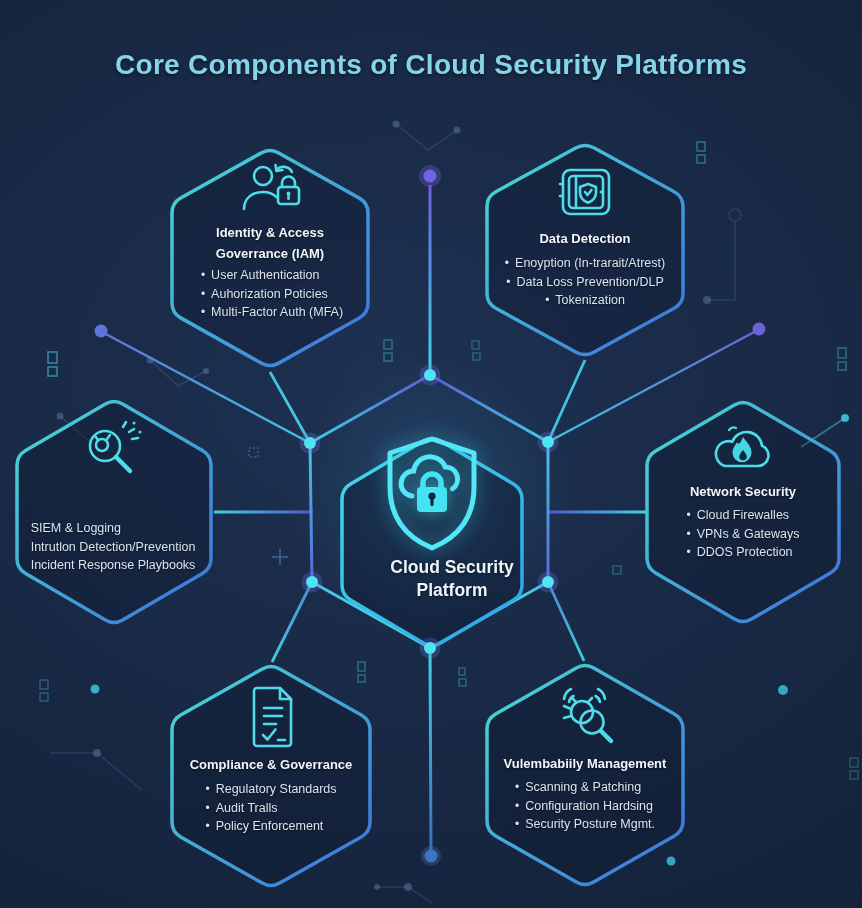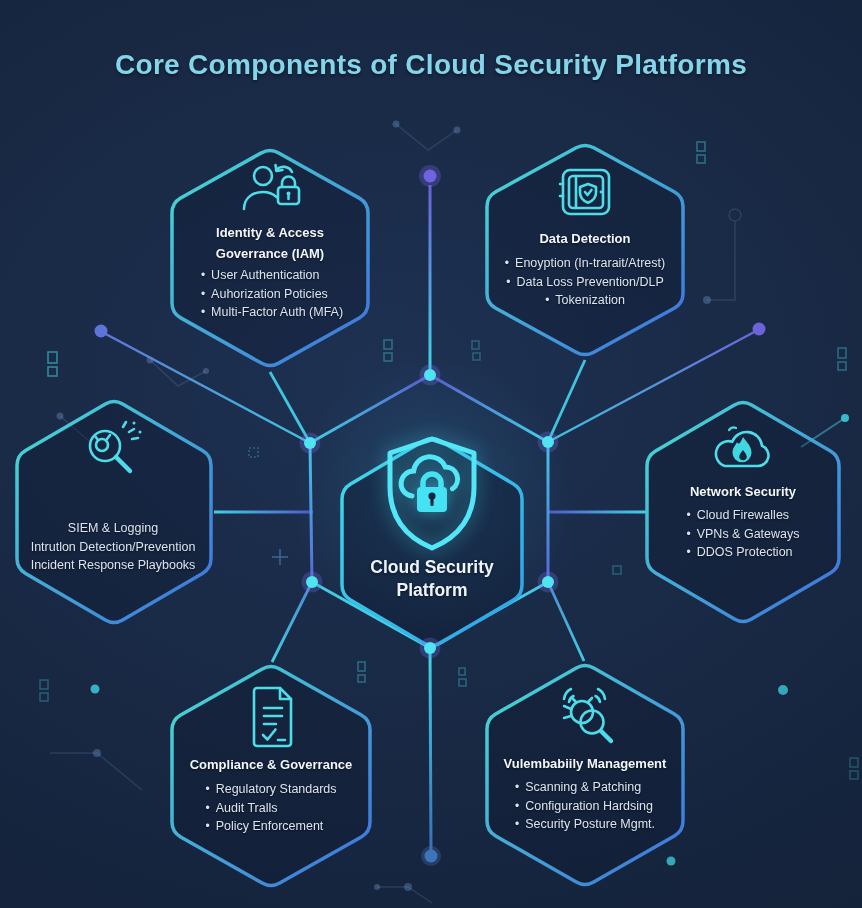--- a/index.html
+++ b/index.html
@@ -20,31 +20,31 @@
     font-size:13px;font-weight:700;color:#f3f7fb;white-space:nowrap;
     line-height:21px;text-shadow:0 1px 2px rgba(0,0,0,.55);
   }
   .hx-items{
     position:absolute;transform:translateX(-50%);
     font-size:12.5px;color:#dbe4f0;line-height:18.5px;white-space:nowrap;
     text-shadow:0 1px 2px rgba(0,0,0,.55);
   }
   .row{display:flex;gap:6px;align-items:baseline;}
   .rows-center .row{justify-content:center;}
-  .rows-plain div{text-align:center;}
+  .rows-plain div{}
   .b{font-size:12px;}
   .icon{position:absolute;}
   .center-glow{
     position:absolute;left:432px;top:498px;width:320px;height:320px;
     transform:translate(-50%,-50%);border-radius:50%;
     background:radial-gradient(circle, rgba(62,192,238,.17) 0%, rgba(62,192,238,0) 62%);
   }
   .center-icon{filter:drop-shadow(0 0 9px rgba(73,226,244,.55));}
   .cn-label{
-    position:absolute;left:432px;top:556px;transform:translateX(-50%);
+    position:absolute;left:452px;top:556px;transform:translateX(-50%);
     text-align:center;font-size:17.5px;font-weight:600;color:#eef4fb;
     line-height:23px;white-space:nowrap;text-shadow:0 1px 3px rgba(0,0,0,.5);
   }
 </style>
 </head>
 <body>
 
 <div class="stage">
 
   <div class="center-glow"></div>

